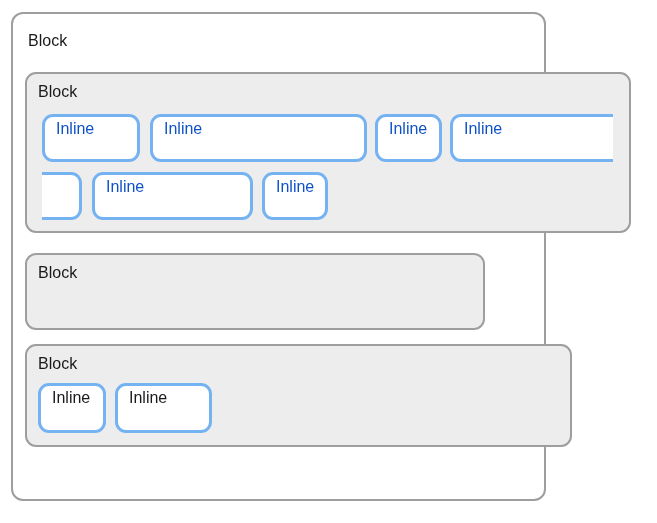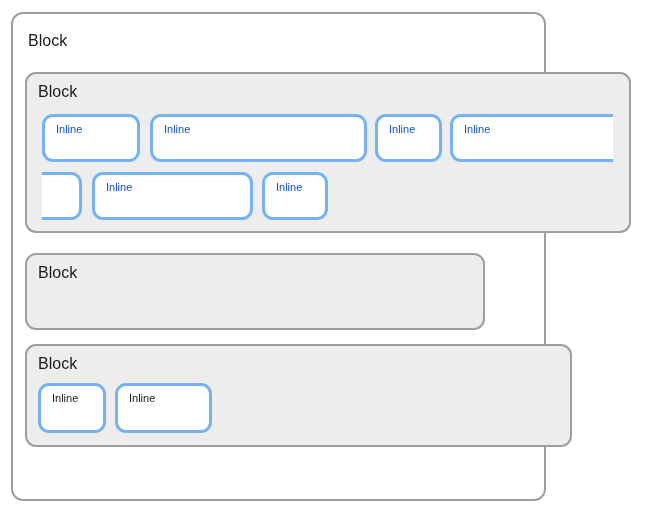--- a/index.html
+++ b/index.html
@@ -37,21 +37,21 @@
   .block .block-label { left: 11px; top: 10px; }
   .block1 { left: 12px; top: 58px;  width: 606px; height: 161px; }
   .block2 { left: 12px; top: 239px; width: 460px; height: 77px;  }
   .block3 { left: 12px; top: 330px; width: 547px; height: 103px; }
   .inline-box {
     position: absolute;
     background: #ffffff;
     border: 3px solid #74b2f2;
     border-radius: 11px;
     color: #0f52c8;
-    font-size: 11px;
+    font-size: 16px;
     line-height: 20px;
     padding: 2px 0 16px 11px;
     white-space: nowrap;
     overflow: hidden;
   }
   .block3 .inline-box { color: #1a1a1a; }
   
   .r1b1 { left: 15px;  top: 40px; width: 98px;  height: 48px; }
   .r1b2 { left: 123px; top: 40px; width: 217px; height: 48px; }
   .r1b3 { left: 348px; top: 40px; width: 67px;  height: 48px; }

